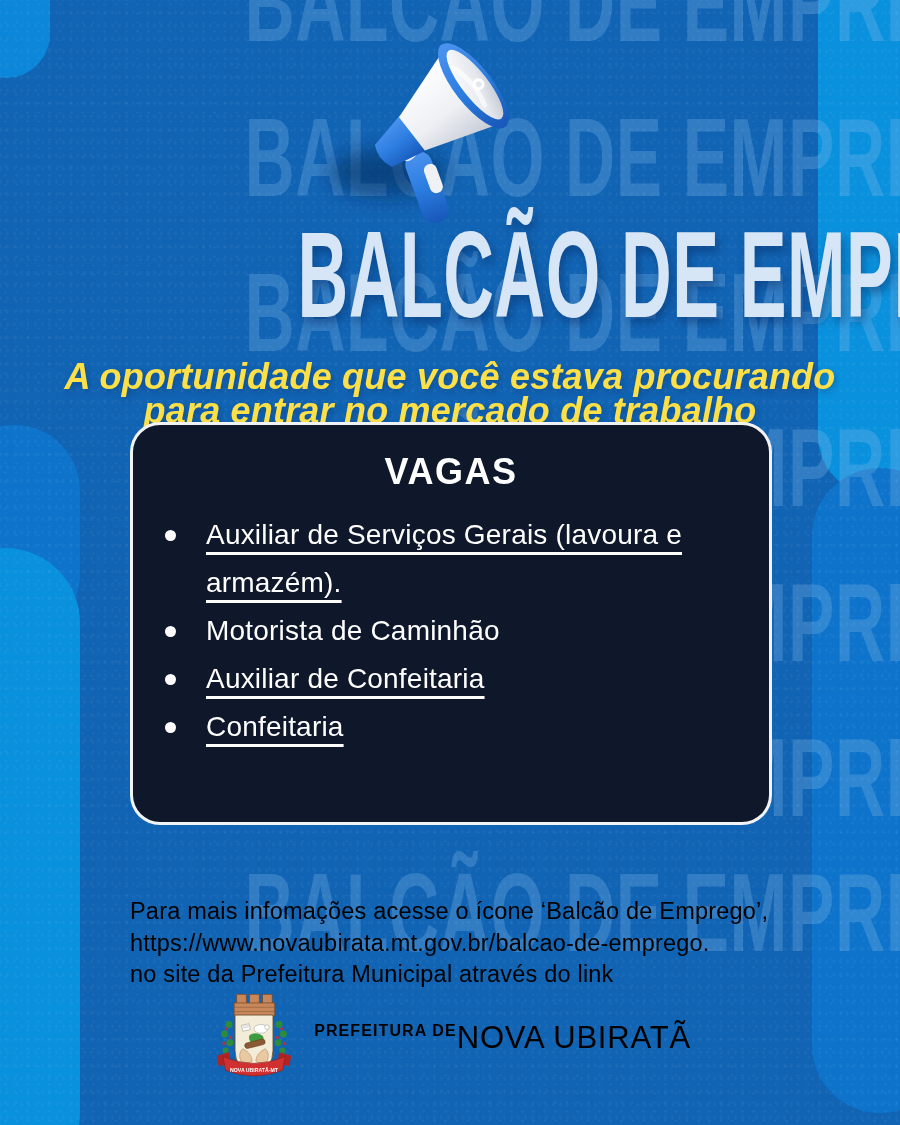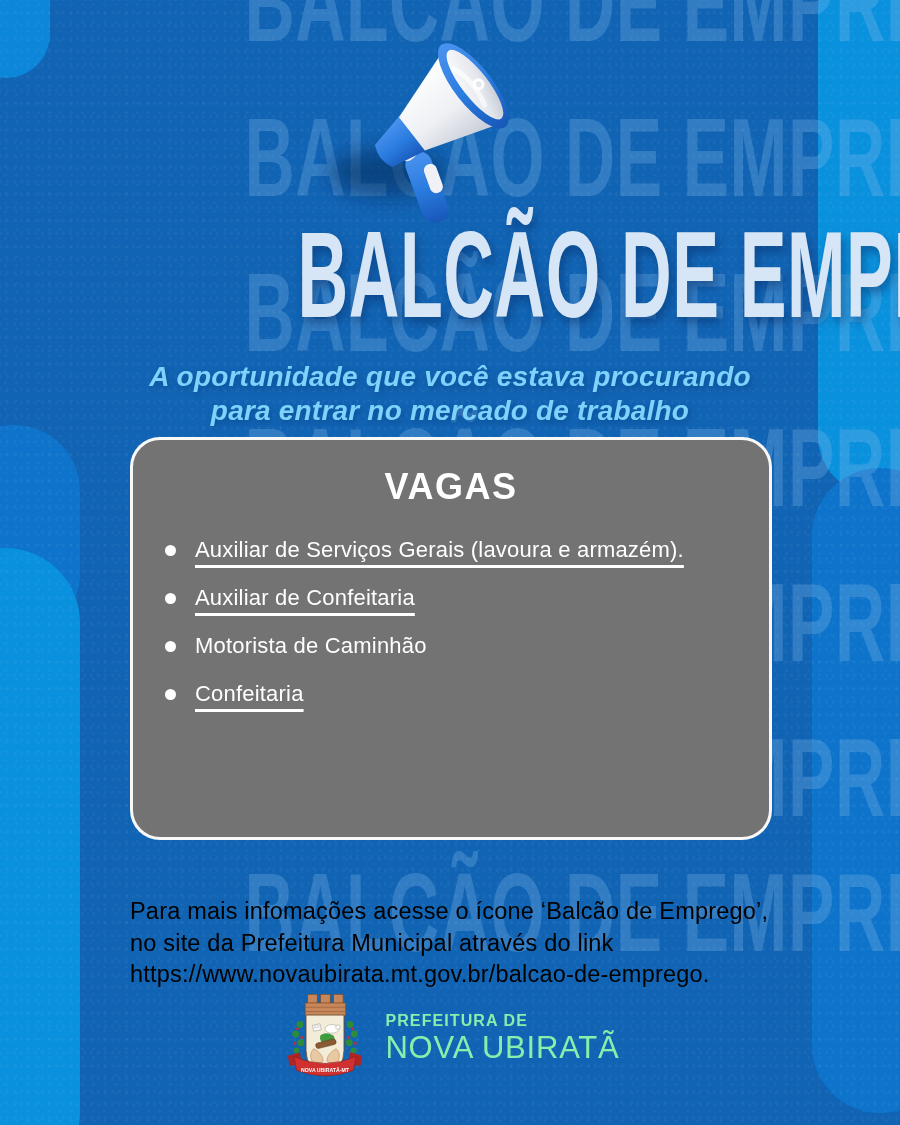--- a/index.html
+++ b/index.html
@@ -40,51 +40,51 @@
   .title-wrap{position:absolute;top:224px;left:0;right:0;text-align:center;}
   .title{
     display:inline-block;font-weight:bold;font-size:122px;line-height:102px;
     letter-spacing:1px;white-space:nowrap;color:#d6e6f6;
     transform:scaleX(0.575);transform-origin:50% 50%;
     text-shadow:5px 6px 12px rgba(6,40,95,0.45);
   }
   
   .subtitle{
     position:absolute;top:360px;left:0;right:0;text-align:center;
-    font-size:28px;line-height:34px;font-weight:bold;font-style:italic;
-    color:#7dd3fc;letter-spacing:0.2px;
+    font-size:36px;line-height:34px;font-weight:bold;font-style:italic;
+    color:#fde047;letter-spacing:0.2px;
     text-shadow:2px 3px 6px rgba(6,40,95,0.35);
   }
   
   .vagas-box{
-    position:absolute;left:130px;top:437px;width:642px;height:403px;
+    position:absolute;left:130px;top:422px;width:642px;height:403px;
     border:3px solid rgba(255,255,255,0.95);border-radius:30px;
-    background:#737373;box-sizing:border-box;
+    background:#0f172a;box-sizing:border-box;
   }
   .vagas-heading{
     margin-top:26px;text-align:center;color:#ffffff;
     font-size:36px;font-weight:bold;letter-spacing:1.5px;
   }
   .vagas-list{padding:18px 26px 0 32px;}
-  .vaga-item{display:flex;align-items:flex-start;color:#ffffff;font-size:22px;line-height:48px;}
+  .vaga-item{display:flex;align-items:flex-start;color:#ffffff;font-size:28px;line-height:48px;gap:11px;}
   .bullet-dot{flex:none;width:11px;height:11px;border-radius:50%;background:#ffffff;margin:19px 19px 0 0;}
   .vaga-text{letter-spacing:0.2px;}
   .underlined{text-decoration:underline;text-decoration-thickness:2.5px;text-underline-offset:8px;}
   
   .footer-info{
     position:absolute;left:130px;top:896px;right:95px;
     color:#000000;font-size:23.5px;line-height:31.5px;letter-spacing:0.2px;
   }
   
   .logo-row{
     position:absolute;top:990px;left:0;right:0;
     display:flex;justify-content:center;align-items:center;gap:15px;
   }
   .crest{width:90px;height:95px;}
-  .logo-text{display:flex;flex-direction:column;color:#86efac;}
+  .logo-text{display:flex;flex-direction:row;color:#000000;}
   .logo-dept{font-size:16px;font-weight:bold;letter-spacing:1.1px;line-height:20px;}
   .logo-name{font-size:31px;font-weight:normal;letter-spacing:0.8px;line-height:34px;}
 </style>
 </head>
 <body>
 
 <div class="poster">
 
   <div class="blob blob-top-left"></div>
   <div class="blob blob-left-mid"></div>
@@ -160,37 +160,37 @@
 
   <div class="vagas-box">
     <div class="vagas-heading">VAGAS</div>
     <div class="vagas-list">
       <div class="vaga-item">
         <span class="bullet-dot"></span>
         <span class="vaga-text underlined">Auxiliar de Serviços Gerais (lavoura e armazém).</span>
       </div>
       <div class="vaga-item">
         <span class="bullet-dot"></span>
+        <span class="vaga-text">Motorista de Caminhão</span>
+      </div>
+      <div class="vaga-item">
+        <span class="bullet-dot"></span>
         <span class="vaga-text underlined">Auxiliar de Confeitaria</span>
-      </div>
-      <div class="vaga-item">
-        <span class="bullet-dot"></span>
-        <span class="vaga-text">Motorista de Caminhão</span>
       </div>
       <div class="vaga-item">
         <span class="bullet-dot"></span>
         <span class="vaga-text underlined">Confeitaria</span>
       </div>
     </div>
   </div>
 
   <div class="footer-info">
     <div>Para mais infomações acesse o ícone ‘Balcão de Emprego’,</div>
+    <div>https://www.novaubirata.mt.gov.br/balcao-de-emprego.</div>
     <div>no site da Prefeitura Municipal  através do link</div>
-    <div>https://www.novaubirata.mt.gov.br/balcao-de-emprego.</div>
   </div>
 
   <div class="logo-row">
     <svg class="crest" viewBox="0 0 100 110" aria-hidden="true">
 
       <rect x="30" y="5" width="11" height="11" fill="#c8875a" stroke="#7a4a28" stroke-width="0.8"></rect>
       <rect x="45" y="5" width="11" height="11" fill="#c8875a" stroke="#7a4a28" stroke-width="0.8"></rect>
       <rect x="60" y="5" width="11" height="11" fill="#c8875a" stroke="#7a4a28" stroke-width="0.8"></rect>
       <rect x="27" y="15" width="47" height="15" fill="#c8875a" stroke="#7a4a28" stroke-width="0.9"></rect>
       <line x1="27" y1="20" x2="74" y2="20" stroke="#8d5a38" stroke-width="0.7"></line>

